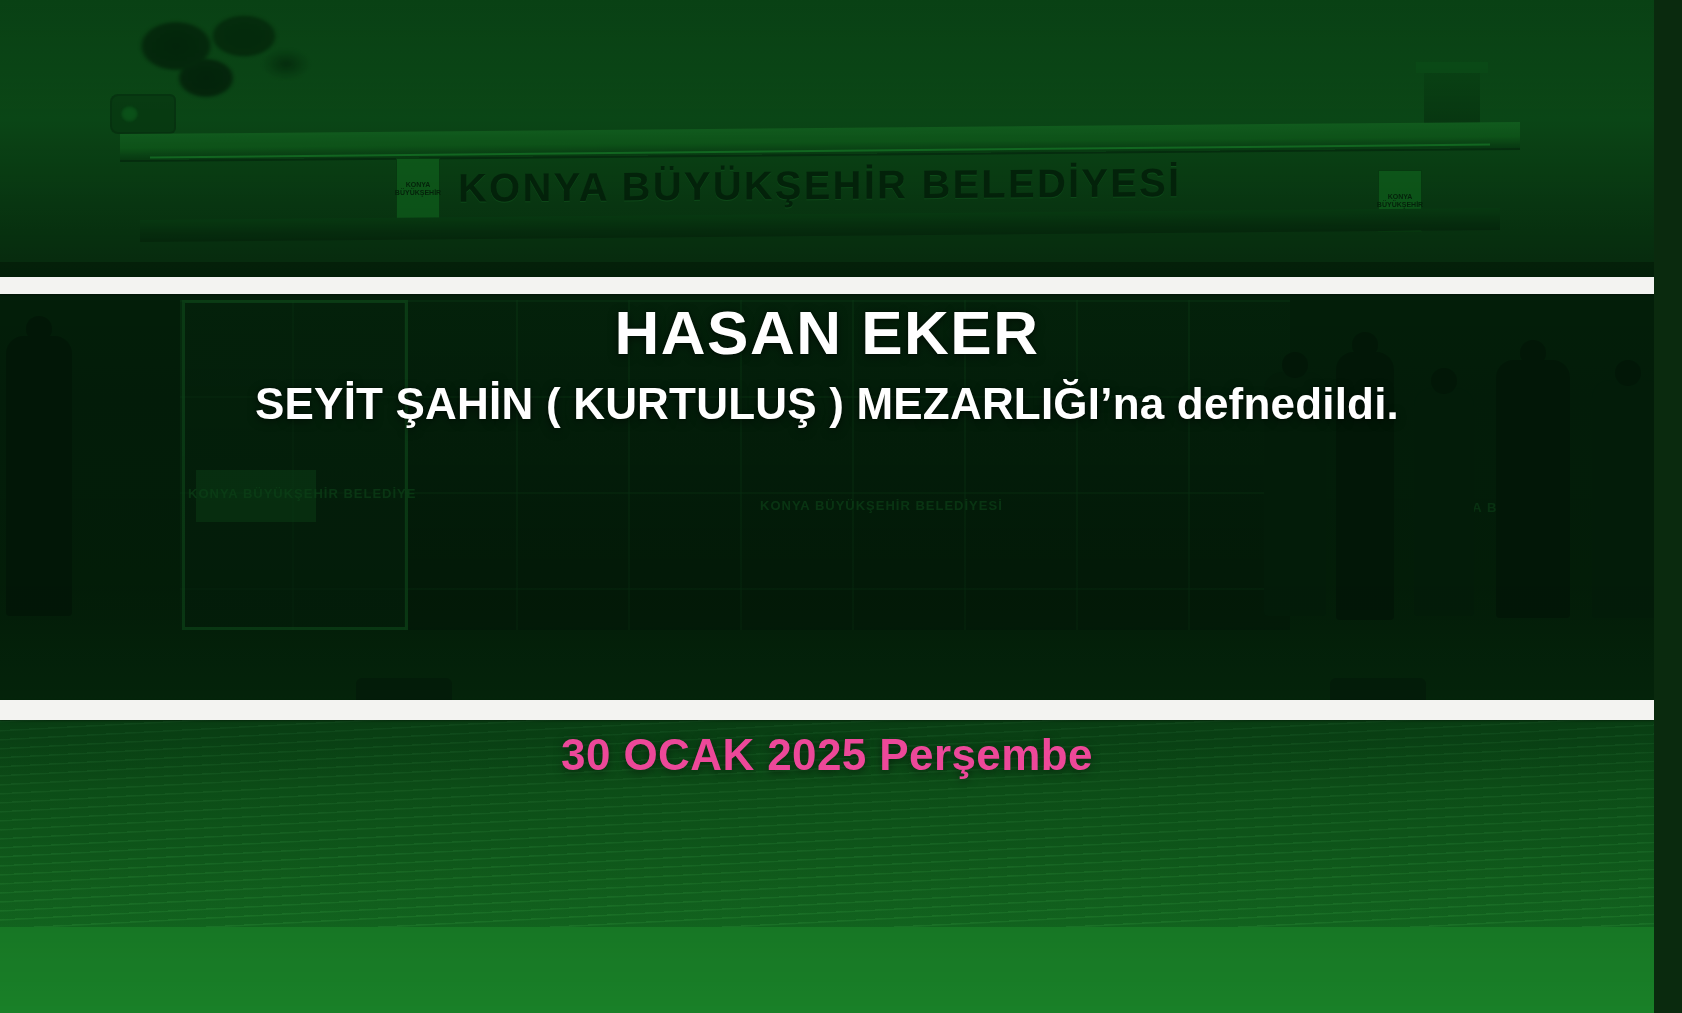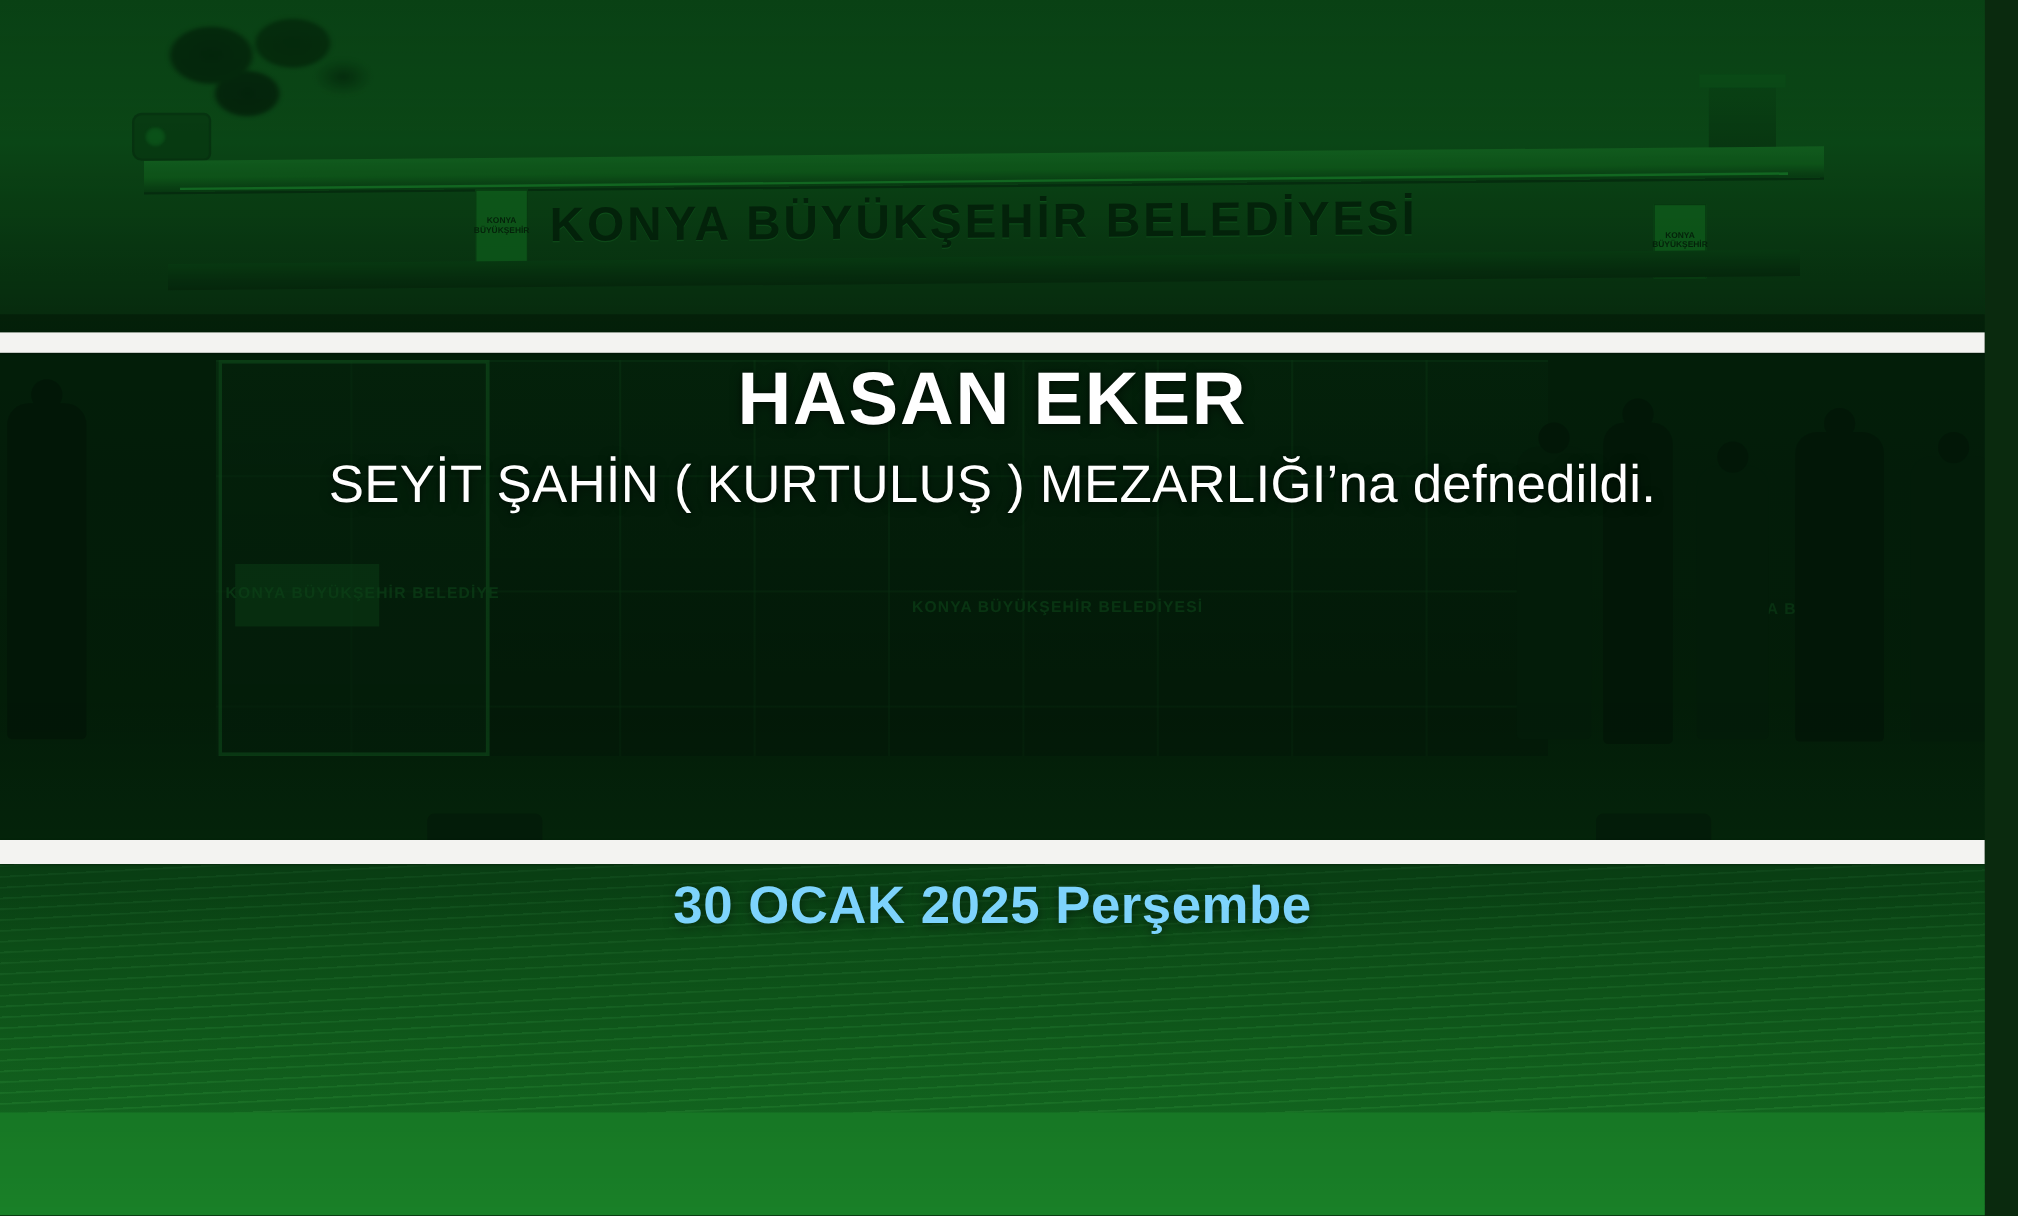--- a/index.html
+++ b/index.html
@@ -223,27 +223,27 @@
   }
   .line-name {
     font-size:62px; font-weight:bold; letter-spacing:1.5px;
     line-height:1.05; margin-bottom:14px;
   }
   .line-birth {
     font-size:60px; font-weight:bold; letter-spacing:.2px;
     line-height:1.08; margin-bottom:10px;
   }
   .line-cemetery {
-    font-size:44px; font-weight:normal; letter-spacing:.2px;
+    font-size:44px; font-weight:bold; letter-spacing:.2px;
     line-height:1.12; white-space:nowrap;
   }
 
   .date-block {
     position:absolute; left:0; top:730px; width:100%;
-    text-align:center; color:#7dd3fc;
+    text-align:center; color:#ec4899;
     font-size:44px; font-weight:bold; letter-spacing:.4px;
     text-shadow:0 2px 10px rgba(0,0,0,.5);
   }
 </style>
 </head>
 <body>
 
 <div class="poster">
 
   <div class="photo-layer">

